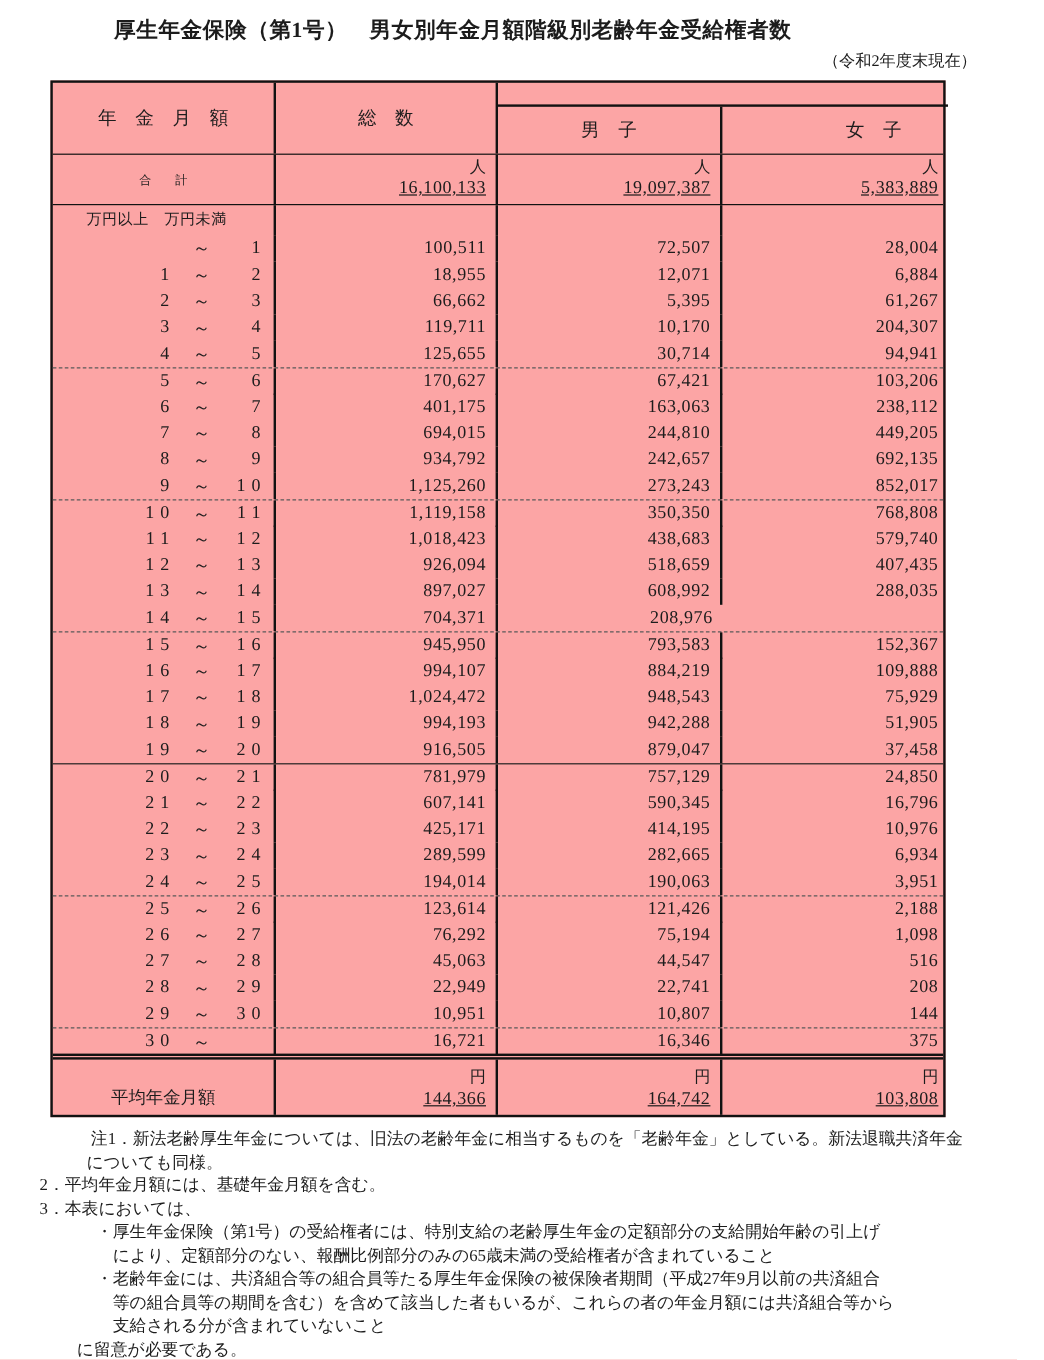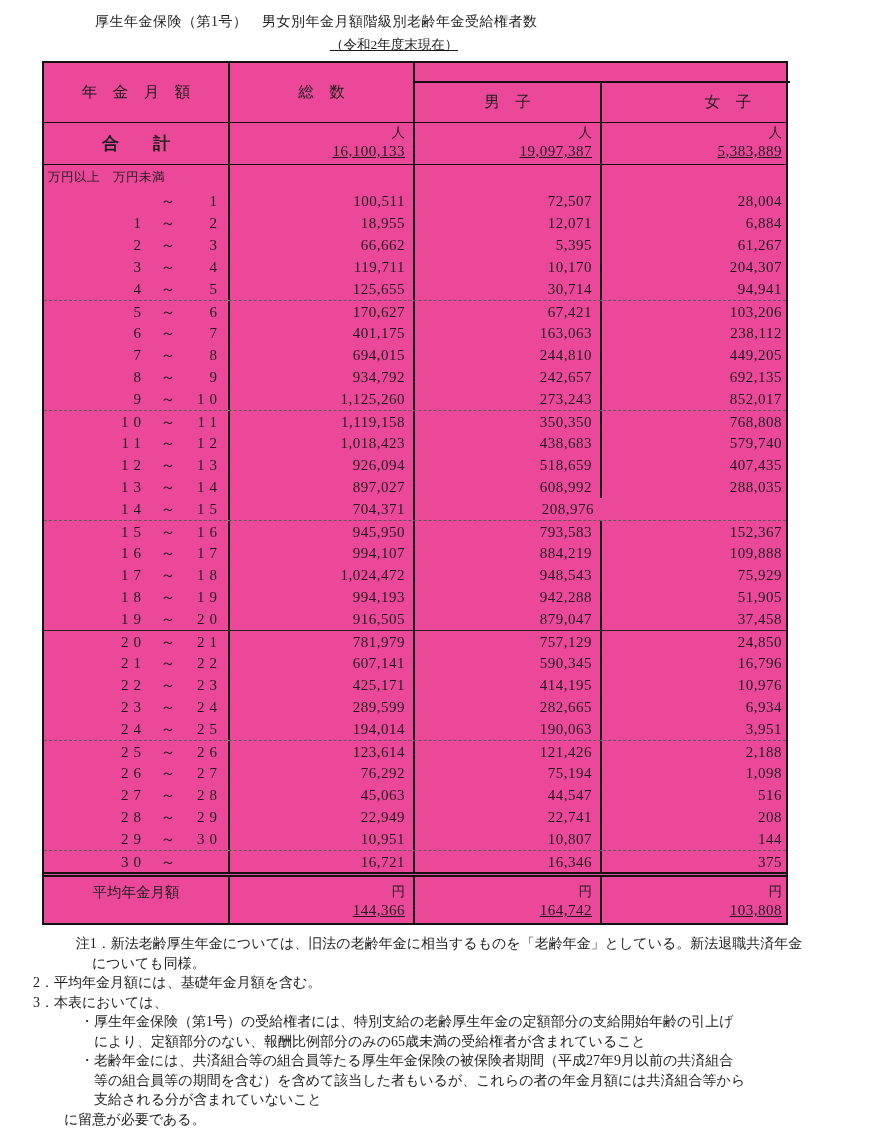--- a/index.html
+++ b/index.html
@@ -7,39 +7,38 @@
   body {
     width: 870px; height: 1133px;
     background: #ffffff;
     color: #1c1c1c;
     font-family: "Liberation Serif", "DejaVu Serif", serif;
   }
   .page { position: relative; width: 870px; height: 1133px; overflow: hidden; }
 
   .title {
     padding: 13px 12px 0 95px;
-    font-size: 14px;
-    font-weight: normal;
+    font-size: 18px;
+    font-weight: bold;
     letter-spacing: 0.5px;
     white-space: nowrap;
   }
   .date-note {
-    text-align: center;
-    padding-right: 82px;
+    text-align: right;
+    padding-right: 56px;
     font-size: 13.5px;
     margin-top: 5px;
-    text-decoration: underline;
   }
 
   
   .ptable {
     margin: 7px 0 0 42px;
     width: 746px;
     border: 2.5px solid #121212;
-    background: #ec4899;
+    background: #fca5a5;
   }
   .vline { border-right: 2px solid #121212; }
 
   
   .hdr { display: grid; grid-template-columns: 186px 185px 375px; height: 60px; border-bottom: 1.5px solid #121212; }
   .hdr-cell { display: flex; align-items: center; justify-content: center; font-size: 15.5px; }
   .hdr-right { position: relative; }
   .mf-box {
     position: absolute; left: 0; right: 0; bottom: 0; top: 18px;
     border-top: 2.5px solid #121212;
@@ -52,50 +51,50 @@
   .trow { display: grid; grid-template-columns: 186px 185px 187px 188px; }
   .num {
     text-align: right; padding-right: 8px;
     font-size: 15px; letter-spacing: 0.5px;
     font-variant-numeric: tabular-nums;
   }
   .unit { text-align: right; padding-right: 8px; font-size: 13.5px; line-height: 16px; }
 
   
   .grand-row { height: 42px; border-bottom: 1.5px solid #121212; }
-  .grand-label { display: flex; align-items: center; justify-content: center; font-size: 17px; font-weight: bold; }
+  .grand-label { display: flex; align-items: center; justify-content: center; font-size: 10px; }
   .two-line { display: flex; flex-direction: column; justify-content: flex-end; padding-bottom: 3px; }
   .two-line .num { line-height: 20px; text-decoration: underline; }
 
   
   .range-unit-row { height: 25px; }
-  .range-unit-label { display: flex; align-items: center; padding-left: 4px; font-size: 12.5px; letter-spacing: 0.5px; }
+  .range-unit-label { display: flex; align-items: center; padding-left: 28px; font-size: 12.5px; letter-spacing: 0.5px; }
 
   
   .brow { height: 22px; }
   .brow > div { display: flex; align-items: center; }
   .brow > .num { display: block; line-height: 22px; }
   .range-cell { justify-content: flex-end; padding-right: 6px; font-size: 15px; }
   .range-lo { width: 86px; text-align: right; margin-right: 10px; letter-spacing: 5px; }
   .range-tilde { width: 24px; text-align: center; }
   .range-hi { width: 42px; text-align: right; letter-spacing: 5px; }
 
   .sep-dashed { border-top: 1px dashed #5a5a5a; }
   .sep-solid { border-top: 1.5px solid #222; }
 
   
   .avg-sec { border-top: 5px double #121212; }
   .avg-row { height: 46px; }
-  .avg-label { display: flex; align-items: flex-end; justify-content: center; font-size: 14.5px; padding-bottom: 21px; }
+  .avg-label { display: flex; align-items: flex-end; justify-content: center; font-size: 14.5px; padding-bottom: 5px; }
 
   
   .fn { margin-top: 9px; font-size: 14px; line-height: 19.5px; }
   .fn-line { white-space: nowrap; }
   .ind-0 { margin-left: 8px; text-align: center; }
-  .ind-1 { margin-left: 92px; }
+  .ind-1 { margin-left: 72px; }
   .ind-2 { margin-left: 33px; }
   .ind-3 { margin-left: 80px; }
   .ind-4 { margin-left: 94px; }
   .ind-5 { margin-left: 64px; }
 </style>
 </head>
 <body>
 
 <div class="page">
 

